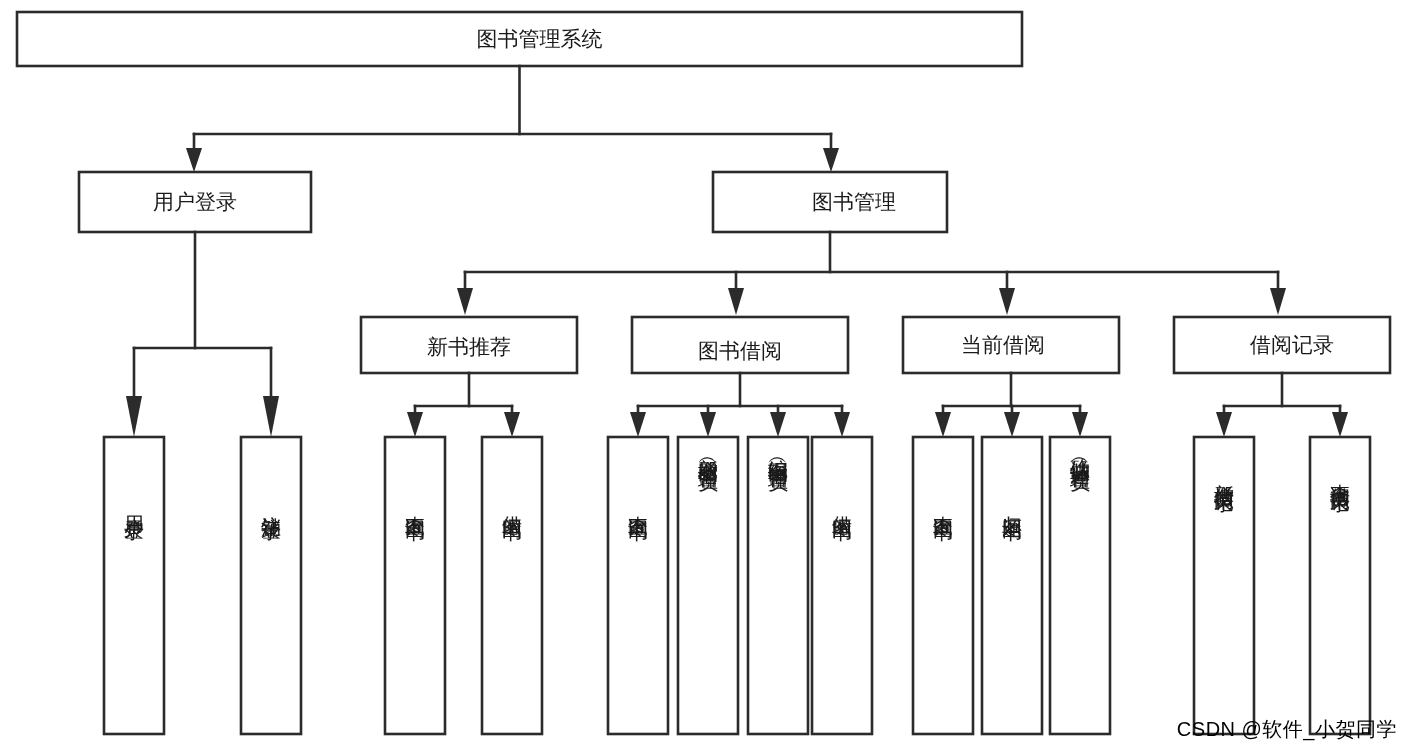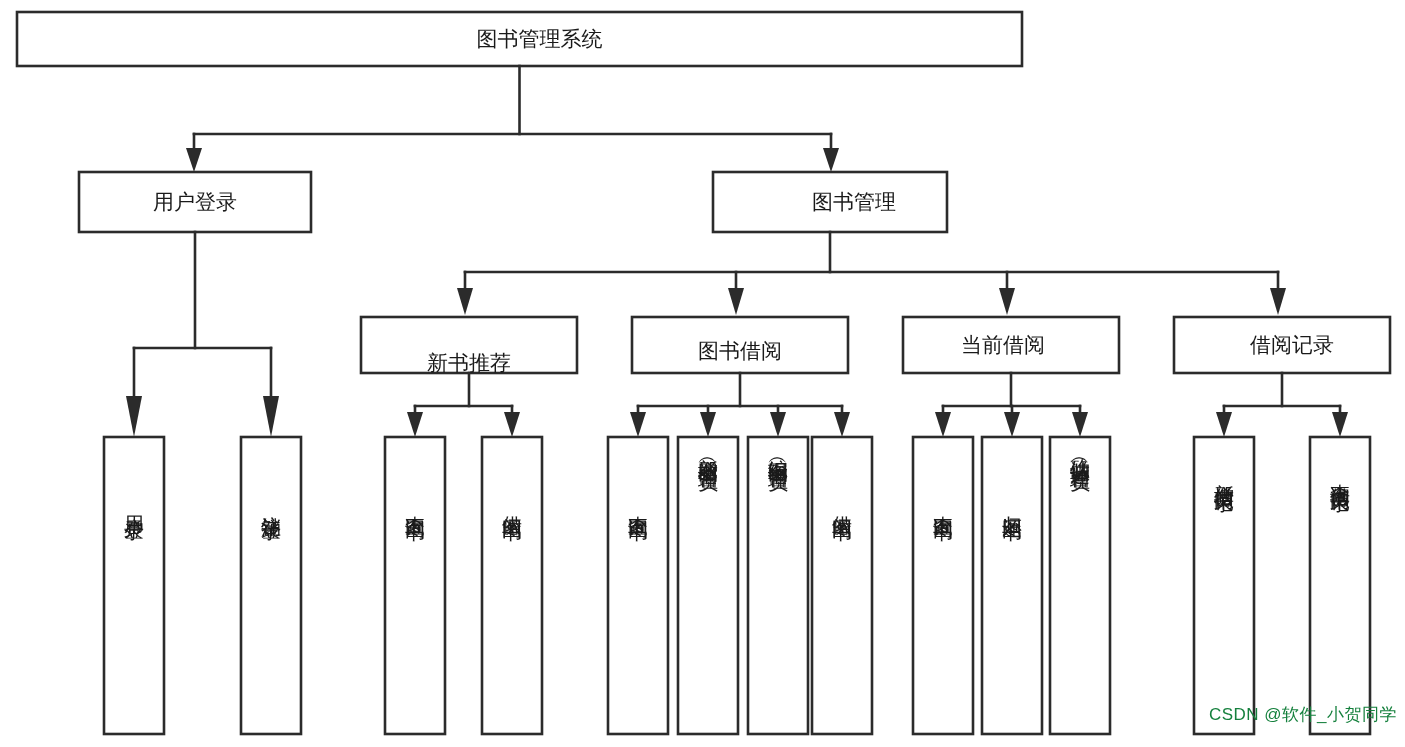--- a/index.html
+++ b/index.html
@@ -5,22 +5,22 @@
   html,body{margin:0;padding:0;background:#ffffff;}
   body{
     font-family:"Liberation Sans","DejaVu Sans",sans-serif;
     width:1405px;height:747px;overflow:hidden;position:relative;
   }
   #canvas{position:absolute;left:0;top:0;width:1405px;height:747px;}
   .node-rect{fill:#ffffff;stroke:#2b2b2b;stroke-width:2.6;}
   .conn{stroke:#2b2b2b;stroke-width:2.6;fill:none;stroke-linecap:square;}
   .arrow-head{fill:#2b2b2b;stroke:none;}
   .watermark{
-    position:absolute;right:8px;bottom:21px;
-    font-size:17px;color:#15803d;
+    position:absolute;right:8px;bottom:4px;
+    font-size:20px;color:#000000;
     font-family:"Liberation Sans","DejaVu Sans",sans-serif;
     white-space:nowrap;letter-spacing:0.5px;
     pointer-events:none;
   }
   .vlabel-wrap{
     position:absolute;display:flex;align-items:flex-start;justify-content:center;
     pointer-events:none;
   }
   .vlabel{
     writing-mode:vertical-rl;text-orientation:upright;
@@ -122,21 +122,21 @@
   <rect class="node-rect" x="1050" y="437" width="60" height="297"></rect>
   <rect class="node-rect" x="1194" y="437" width="60" height="297"></rect>
   <rect class="node-rect" x="1310" y="437" width="60" height="297"></rect>
 </svg>
 
 <div class="hlabel" style="left:17px;top:12px;width:1005px;height:54px;margin-left:20px;">图书管理系统</div>
 
 <div class="hlabel" style="left:79px;top:172px;width:232px;height:60px;">用户登录</div>
 <div class="hlabel" style="left:713px;top:172px;width:234px;height:60px;margin-left:24px;">图书管理</div>
 
-<div class="hlabel" style="left:361px;top:317px;width:216px;height:59px;margin-top:16px;">新书推荐</div>
+<div class="hlabel" style="left:361px;top:317px;width:216px;height:59px;">新书推荐</div>
 <div class="hlabel" style="left:632px;top:317px;width:216px;height:68px;">图书借阅</div>
 <div class="hlabel" style="left:903px;top:317px;width:200px;height:56px;">当前借阅</div>
 <div class="hlabel" style="left:1174px;top:317px;width:236px;height:56px;">借阅记录</div>
 
 <div class="vlabel-wrap" style="left:104px;top:500px;width:60px;height:234px;">
   <span class="vlabel">用户登录</span>
 </div>
 <div class="vlabel-wrap" style="left:241px;top:500px;width:60px;height:234px;">
   <span class="vlabel">注销登录</span>
 </div>

